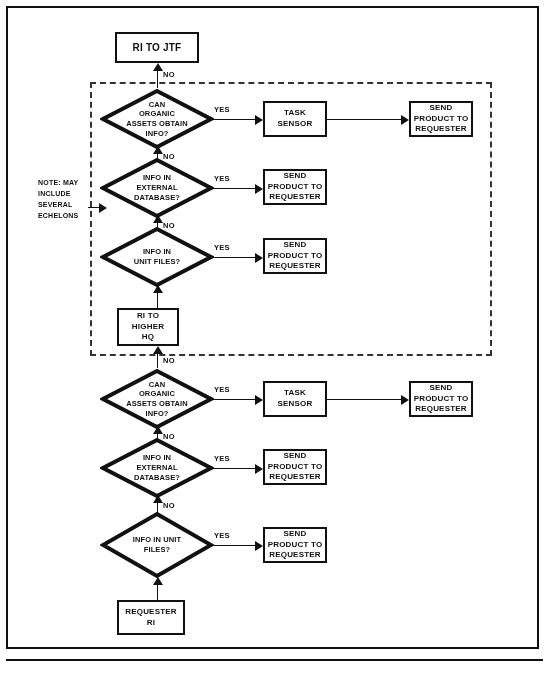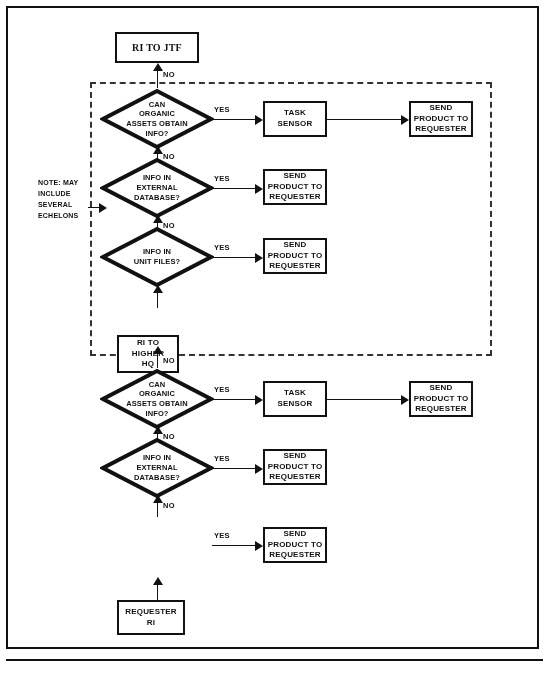--- a/index.html
+++ b/index.html
@@ -60,21 +60,21 @@
     align-items: center;
     justify-content: center;
     text-align: center;
     font-size: 8px;
     font-weight: bold;
     color: #111;
     line-height: 1.35;
     letter-spacing: 0.2px;
     padding: 1px;
   }
-  .pbox.big { font-size: 10px; font-family: Liberation Serif, serif; }
+  .pbox.big { font-size: 10px; }
   
   .diamond {
     position: absolute;
   }
   .diamond svg { display: block; }
   .diamond .dtext {
     position: absolute;
     left: 0; top: 0;
     width: 100%; height: 100%;
     display: flex;
@@ -210,21 +210,21 @@
   <div class="hline" style="left:212px; top:257px; width:45px;"></div>
   <div class="arrow-right" style="left:255px; top:253px;"></div>
   <div class="elabel" style="left:214px; top:243px;">YES</div>
   <div class="pbox" style="left: 263px; top: 238px; width: 64px; height: 36px; white-space: pre-line;">SEND
 PRODUCT TO
 REQUESTER</div>
 
   <div class="vline" style="left:157px; top:288px; height:20px;"></div>
   <div class="arrow-up" style="left:153px; top:285px;"></div>
 
-  <div class="pbox" style="left: 117px; top: 308px; width: 62px; height: 38px; white-space: pre-line; margin-top: 27px;">RI TO
+  <div class="pbox" style="left: 117px; top: 308px; width: 62px; height: 38px; white-space: pre-line;">RI TO
 HIGHER
 HQ</div>
 
   <div class="vline" style="left:157px; top:350px; height:18px;"></div>
   <div class="arrow-up" style="left:153px; top:346px;"></div>
   <div class="elabel" style="left:163px; top:356px;">NO</div>
 
   <div class="diamond" style="left:100px; top:368px; width:114px; height:62px;">
     <svg width="114" height="62" viewBox="0 0 114 62">
       <polygon points="57,3 111,31 57,59 3,31" fill="#ffffff" stroke="#111111" stroke-width="4"></polygon>
@@ -261,20 +261,27 @@
   <div class="arrow-right" style="left:255px; top:464px;"></div>
   <div class="elabel" style="left:214px; top:454px;">YES</div>
   <div class="pbox" style="left: 263px; top: 449px; width: 64px; height: 36px; white-space: pre-line;">SEND
 PRODUCT TO
 REQUESTER</div>
 
   <div class="vline" style="left:157px; top:499px; height:18px;"></div>
   <div class="arrow-up" style="left:153px; top:495px;"></div>
   <div class="elabel" style="left:163px; top:501px;">NO</div>
 
+  <div class="diamond" style="left:100px; top:511px; width:114px; height:68px;">
+    <svg width="114" height="68" viewBox="0 0 114 68">
+      <polygon points="57,3 111,34 57,65 3,34" fill="#ffffff" stroke="#111111" stroke-width="4"></polygon>
+    </svg>
+    <div class="dtext" style="white-space: pre-line;">INFO IN UNIT
+FILES?</div>
+  </div>
   <div class="hline" style="left:212px; top:545px; width:45px;"></div>
   <div class="arrow-right" style="left:255px; top:541px;"></div>
   <div class="elabel" style="left:214px; top:531px;">YES</div>
   <div class="pbox" style="left: 263px; top: 527px; width: 64px; height: 36px; white-space: pre-line;">SEND
 PRODUCT TO
 REQUESTER</div>
 
   <div class="vline" style="left:157px; top:580px; height:20px;"></div>
   <div class="arrow-up" style="left:153px; top:577px;"></div>
 

